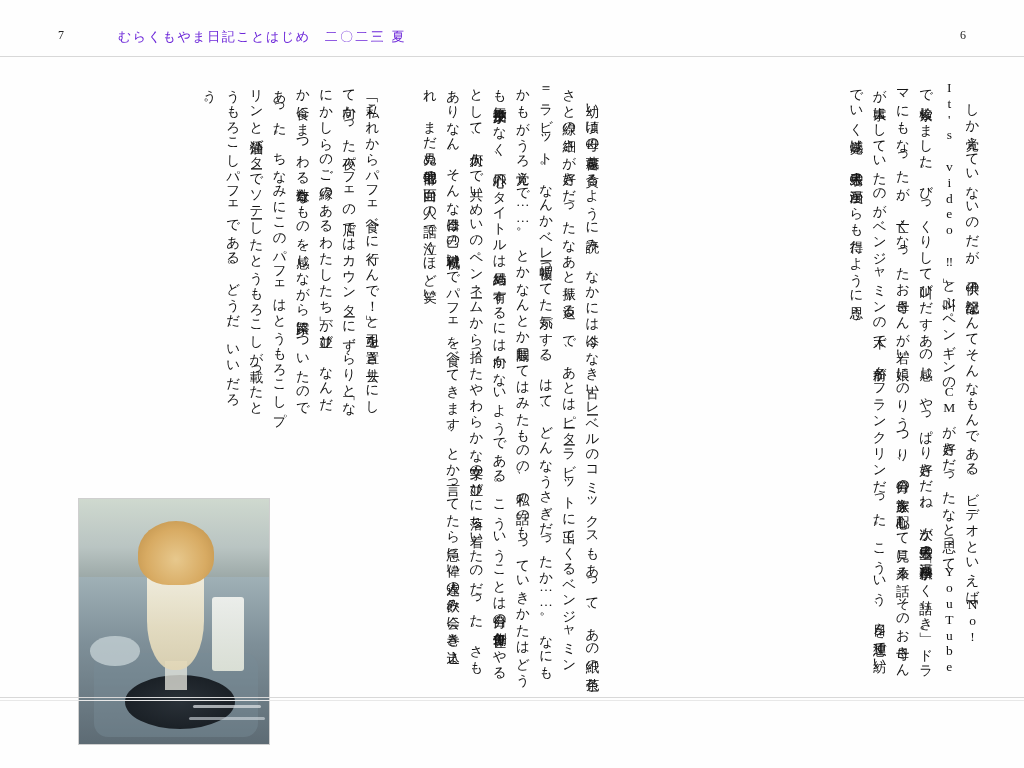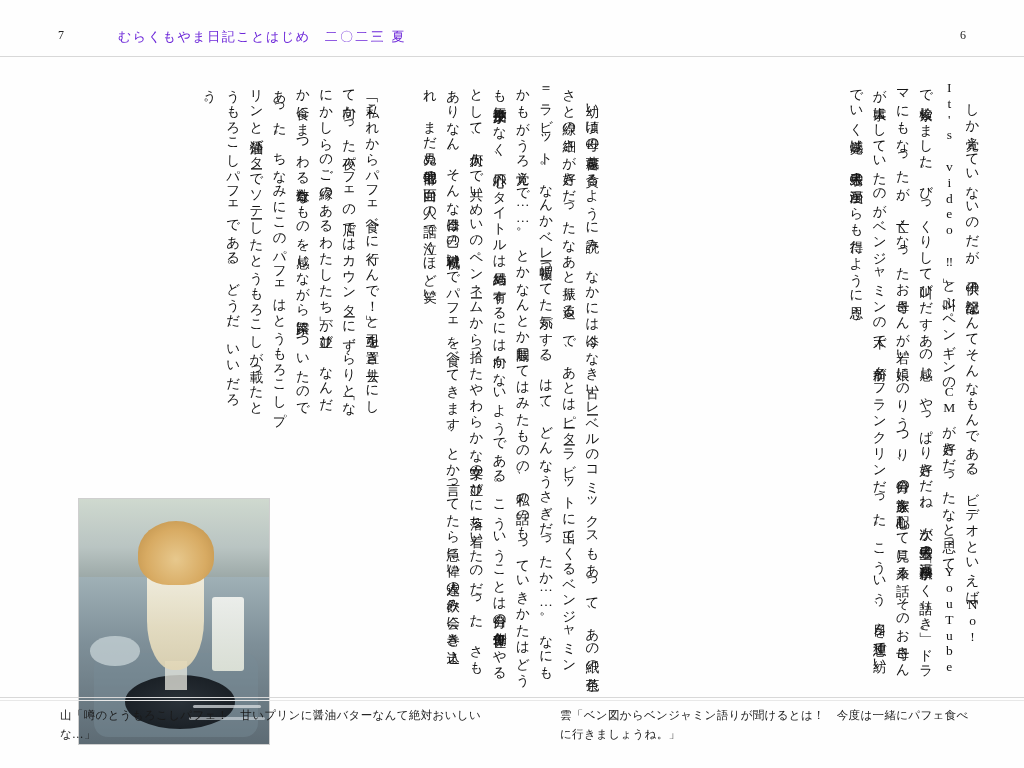--- a/index.html
+++ b/index.html
@@ -286,16 +286,14 @@
       <div class="cream"></div>
       <div class="drink"></div>
       <div class="cutlery"></div>
       <div class="cutlery2"></div>
     </div>
   </div>
 
   <div class="footer-rule"></div>
   <div class="footer-rule2"></div>
 
-  <div class="caption caption-left">山「噂のとうもろこしパフェ！　甘いプリンに醤油バターなんて絶対おいしいな…」</div>
-  <div class="caption caption-right">雲「ベン図からベンジャミン語りが聞けるとは！　今度は一緒にパフェ食べに行きましょうね。」</div>
 
 </div>
 
 </body></html>

